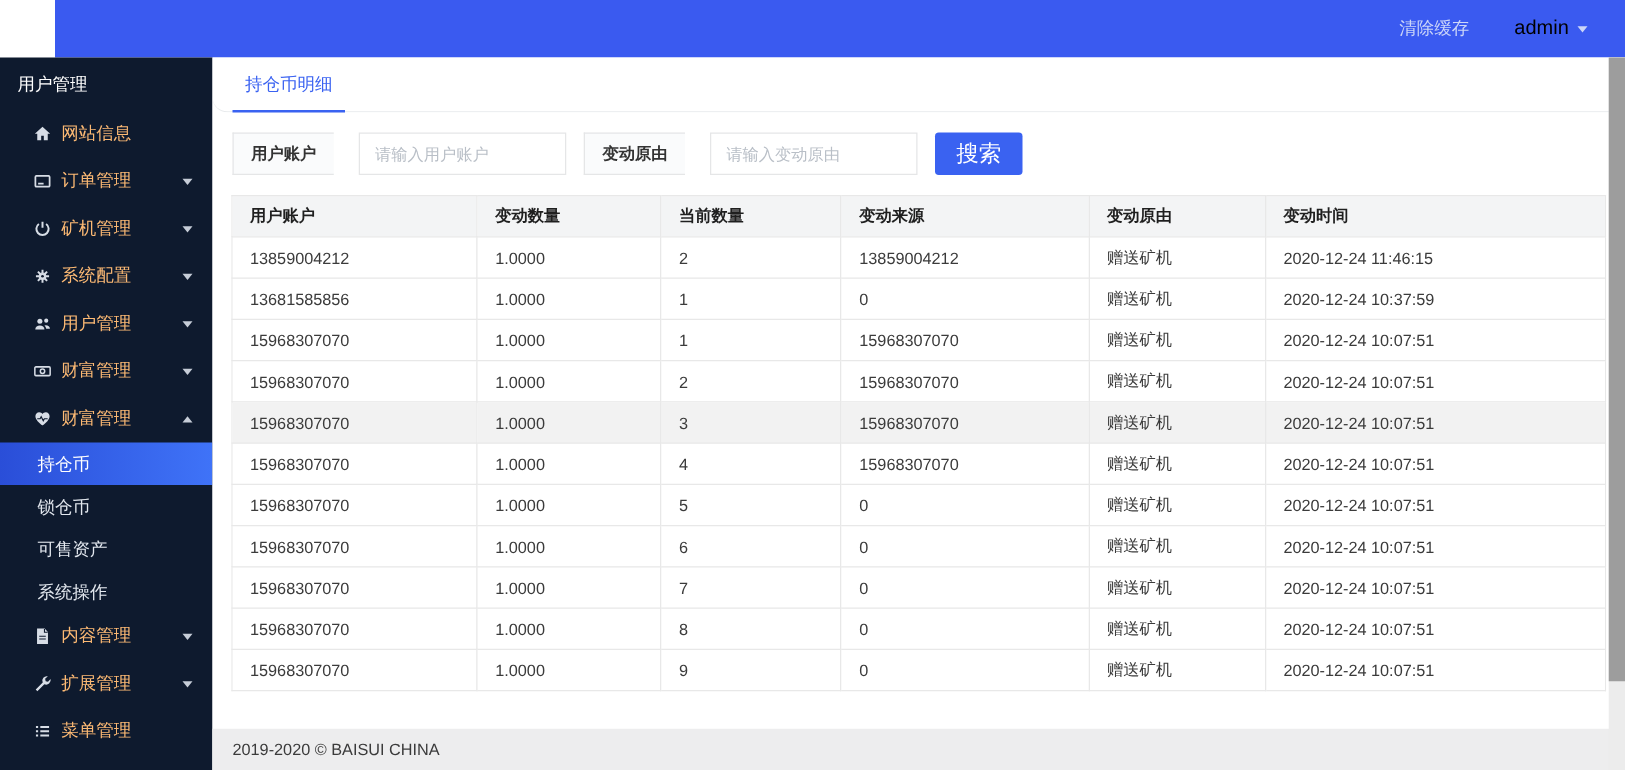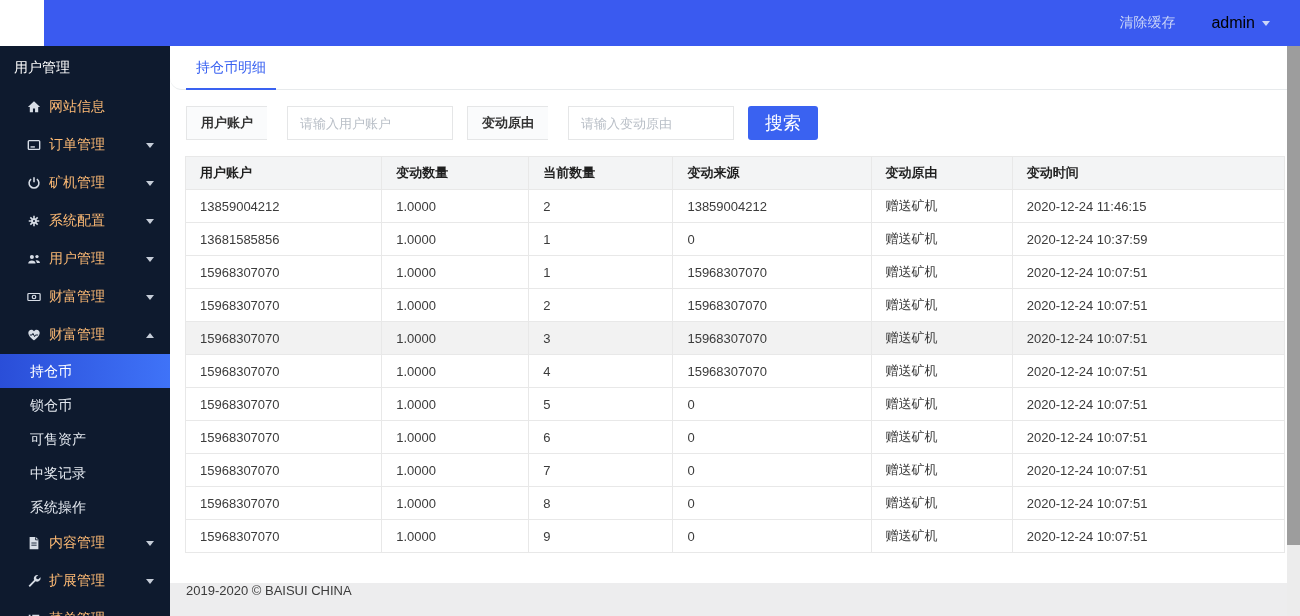--- a/index.html
+++ b/index.html
@@ -57,21 +57,21 @@
 
   .table-wrap { margin:0 15px; flex:1; overflow:hidden; }
   table { width:100%; border-collapse:collapse; font-size:13px; color:#3b3b3b;
     table-layout:fixed; }
   th,td { border:1px solid #e8e8e8; padding:0 14px; height:33px; text-align:left;
     white-space:nowrap; overflow:hidden; }
   th { background:#f3f4f5; font-weight:bold; color:#1f1f1f; }
   tr.hl td { background:#f2f2f2; }
 
   .footer { height:33px; flex-shrink:0; background:#ededee; display:flex;
-    align-items:flex-start; padding-left:16px; font-size:13px; color:#3b3b3b; }
+    align-items:center; padding-left:16px; font-size:13px; color:#3b3b3b; }
 
   
   .scrollbar-track { position:absolute; top:0; right:0; width:13px; height:570px;
     background:#ececec; }
   .scrollbar-thumb { position:absolute; top:0; left:0; width:13px; height:499px;
     background:#9d9d9d; cursor:pointer; }
 </style>
 </head>
 <body>
 
@@ -156,21 +156,20 @@
               <path d="M8 14S1.5 9.7 1.5 5.6C1.5 3.6 3 2 5 2c1.3 0 2.4.7 3 1.7C8.6 2.7 9.7 2 11 2c2 0 3.5 1.6 3.5 3.6C14.5 9.7 8 14 8 14z"></path>
               <path d="M3.2 8h2.6l1-1.8 1.9 3.6 1-1.8h3" stroke="#0e1a2e" stroke-width="1.1" fill="none"></path>
             </svg>
           </span>
           <span class="mi-label">财富管理</span>
           <span class="chev up"></span>
         </div>
         <div class="submenu-item active">持仓币</div>
         <div class="submenu-item">锁仓币</div>
         <div class="submenu-item">可售资产</div>
-        <div class="submenu-item">中奖记录</div>
         <div class="submenu-item">系统操作</div>
         <div class="menu-item">
           <span class="mi-icon">
             <svg viewBox="0 0 16 16" fill="currentColor">
               <path d="M3 1h7l3 3v11H3z"></path>
               <path d="M9.8 1.4v3h3" fill="none" stroke="#0e1a2e" stroke-width="1"></path>
               <path d="M5 8h6M5 10.5h6" stroke="#0e1a2e" stroke-width="1"></path>
             </svg>
           </span>
           <span class="mi-label">内容管理</span>

